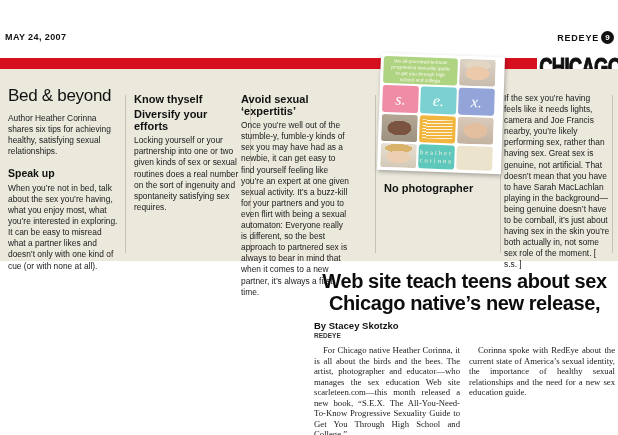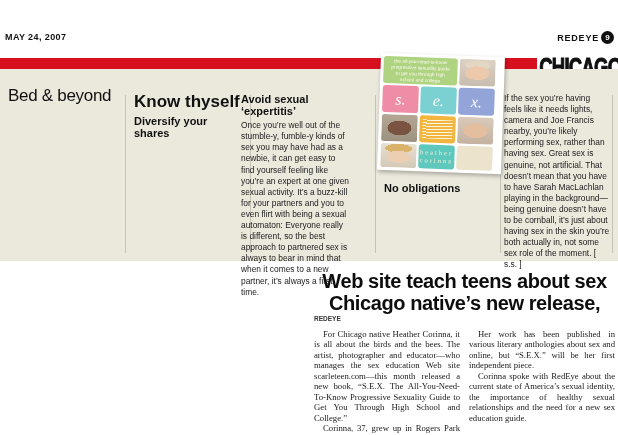--- a/index.html
+++ b/index.html
@@ -95,34 +95,38 @@
 
   <div class="panel"></div>
   <div class="rule" style="left:125px;"></div>
   <div class="rule" style="left:250px;"></div>
   <div class="rule" style="left:375px;"></div>
   <div class="rule" style="left:500px;"></div>
   <div class="rule" style="left:612px;"></div>
 
   <div class="tip-col" style="left:8px;top:58px;">
     <div class="tip-title">Bed &amp; beyond</div>
+    <p class="tip-body">Author Heather Corinna shares six tips for achieving healthy, satisfying sexual relationships.</p>
+    <div class="tip-head">Speak up</div>
+    <p class="tip-body">When you’re not in bed, talk about the sex you’re having, what you enjoy most, what you’re interested in exploring. It can be easy to misread what a partner likes and doesn’t only with one kind of cue (or with none at all).</p>
   </div>
 
   <div class="tip-col" style="left:134px;top:64px;">
-    <div class="tip-head" style="font-size:17px;">Know thyself</div>
-    <div class="tip-head" style="font-size:11px;">Diversify your shares</div>
+    <div class="tip-head" style="font-size:11px;">Know thyself</div>
+    <div class="tip-head" style="font-size:11px;">Diversify your efforts</div>
+    <p class="tip-body">Locking yourself or your partnership into one or two given kinds of sex or sexual routines does a real number on the sort of ingenuity and spontaneity satisfying sex requires.</p>
   </div>
 
   <div class="tip-col" style="left:241px;top:64px;">
     <div class="tip-head" style="font-size:11px;">Avoid sexual ‘expertitis’</div>
     <p class="tip-body">Once you’re well out of the stumble-y, fumble-y kinds of sex you may have had as a newbie, it can get easy to find yourself feeling like you’re an expert at one given sexual activity. It’s a buzz-kill for your partners and you to even flirt with being a sexual automaton: Everyone really is different, so the best approach to partnered sex is always to bear in mind that when it comes to a new partner, it’s always a first time.</p>
   </div>
 
   <div class="tip-col" style="left:384px;top:153px;">
-    <div class="tip-head" style="font-size:11px;">No obligations</div>
+    <div class="tip-head" style="font-size:11px;">No photographer</div>
   </div>
 
   <div class="tip-col" style="left:504px;top:64px;width:106px;">
     <p class="tip-body">If the sex you’re having feels like it needs lights, camera and Joe Francis nearby, you’re likely performing sex, rather than having sex. Great sex is genuine, not artificial. That doesn’t mean that you have to have Sarah MacLachlan playing in the background—being genuine doesn’t have to be cornball, it’s just about having sex in the skin you’re both actually in, not some sex role of the moment. [ s.s. ]</p>
   </div>
 
   <div class="cover">
     <div class="cover-grid">
       <div class="tile t-tagline">
         <div class="tagline-txt">the all-you-need-to-know progressive sexuality guide to get you through high school and college</div>
@@ -150,26 +154,26 @@
       <div class="tile t-cream"></div>
     </div>
   </div>
 
 
   <div class="article">
     <div class="a-head">
       <div>Web site teach teens about sex</div>
       <div>Chicago native’s new release,</div>
     </div>
+    <div class="a-by">By Stacey Skotzko</div>
     <div class="a-org">REDEYE</div>
     <div class="a-cols">
       <div class="a-col">
         <p>For Chicago native Heather Corinna, it is all about the birds and the bees. The artist, photographer and educator—who manages the sex education Web site scarleteen.com—this month released a new book, “S.E.X. The All-You-Need-To-Know Progressive Sexuality Guide to Get You Through High School and College.”</p>
         <p>Corinna, 37, grew up in Rogers Park and Skokie. She graduated from The Chicago Academy for the Arts in 1986 and now lives in Seattle, where she runs scarleteen.com.</p>
       </div>
       <div class="a-col">
-        <p>Her work has been published in various literary anthologies about sex and online, but “S.E.X.” will be her first independent piece.</p>
         <p>Corinna spoke with RedEye about the current state of America’s sexual identity, the importance of healthy sexual relationships and the need for a new sex education guide.</p>
       </div>
     </div>
   </div>
 
 </div>
 
 </body></html>

